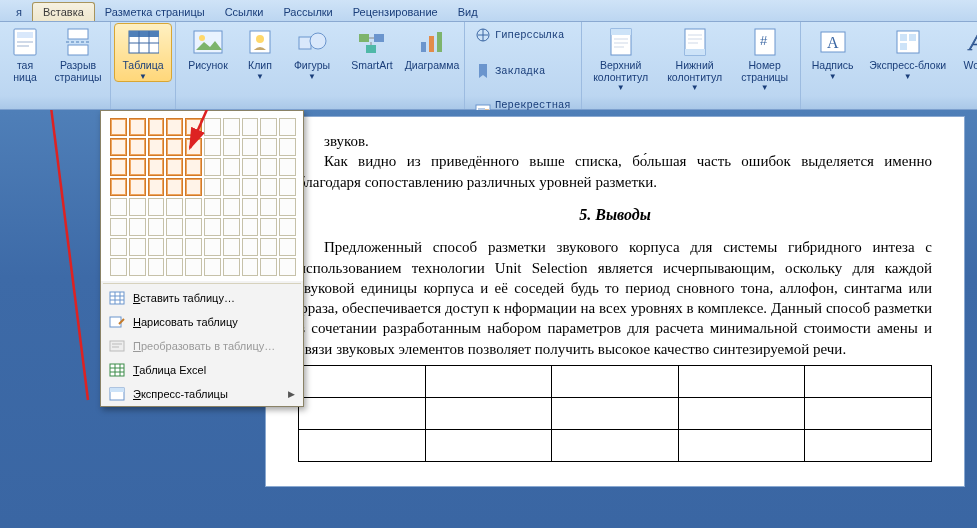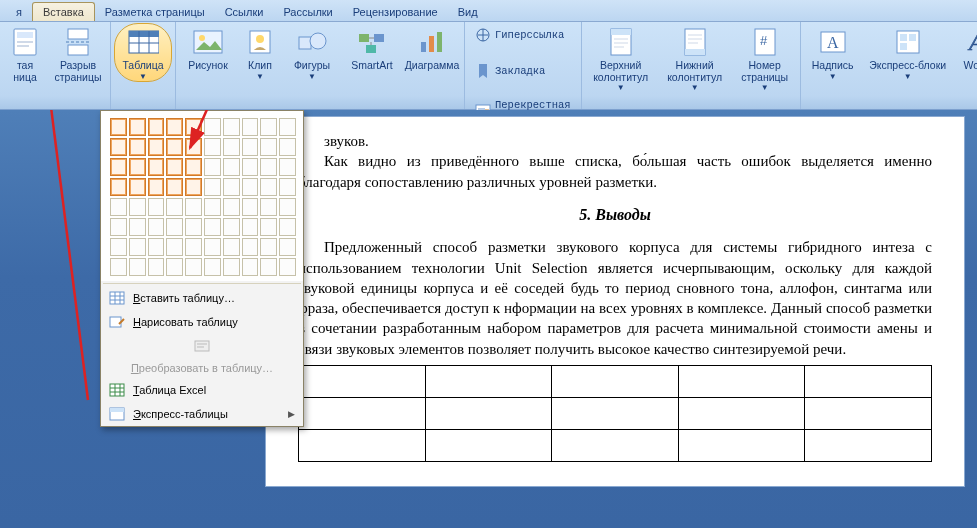--- a/index.html
+++ b/index.html
@@ -54,21 +54,21 @@
     padding: 1px 0 18px 0;
     margin-top: 41px;
   }
   .bigbtn {
     display: flex; flex-direction: column; align-items: center; justify-content: flex-start;
     width: 56px;
     padding: 2px 2px 0 2px;
     border-radius: 3px;
     cursor: pointer;
   }
-  .bigbtn.highlight { background: linear-gradient(#fff0c1,#ffd77a); outline:1px solid #d8a634;border-radius:23px; }
+  .bigbtn.highlight { background: linear-gradient(#fff0c1,#ffd77a); outline:1px solid #d8a634; }
   .bigbtn .lbl { font-size: 10.5px; color:#1a3e7a; text-align:center; line-height:1.1; margin-top:2px;}
   .bigbtn .drop { font-size:8px; color:#1a3e7a; }
   .ic { width:32px; height:32px; display:flex;align-items:center;justify-content:center;}
 
   .small-stack { display:flex;flex-direction:column;gap:18px;padding:2px 4px;font-family:Liberation Mono, monospace; }
   .smallbtn { display:flex;align-items:center;gap:4px;color:#1a3e7a;font-size:10.5px;cursor:pointer;padding:1px 2px;border-radius:2px;}
   .smicon{width:16px;height:16px;display:flex;align-items:center;justify-content:center;}
 
   
   .workspace {
@@ -119,21 +119,21 @@
     background:#fcfcfc;
   }
   .cell-grid .cell.sel{
     border:1px solid #d07a2a;
     background:#fff3e8;
     box-shadow: inset 0 0 0 1px #f0a55d;
   }
   .menu-sep{height:1px;background:#d7d2bd;margin:2px 2px;}
   .menu-item{display:flex;align-items:center;gap:8px;padding:4px 8px;cursor:pointer;}
   .menu-item .mi-ic{width:16px;height:16px;flex:0 0 16px;display:flex;align-items:center;justify-content:center;}
-  .menu-item.disabled{color:#9a9a9a;cursor:default;flex-direction:column;}
+  .menu-item.disabled{color:#9a9a9a;cursor:default;}
   .menu-arrow{margin-left:auto;font-size:9px;color:#555;}
   .mi-label u{text-decoration: underline;}
 
   
   .arrows{position:absolute;left:0;top:0;pointer-events:none;z-index:30;}
 </style>
 </head>
 <body>
 
 <div class="tabs-strip">

